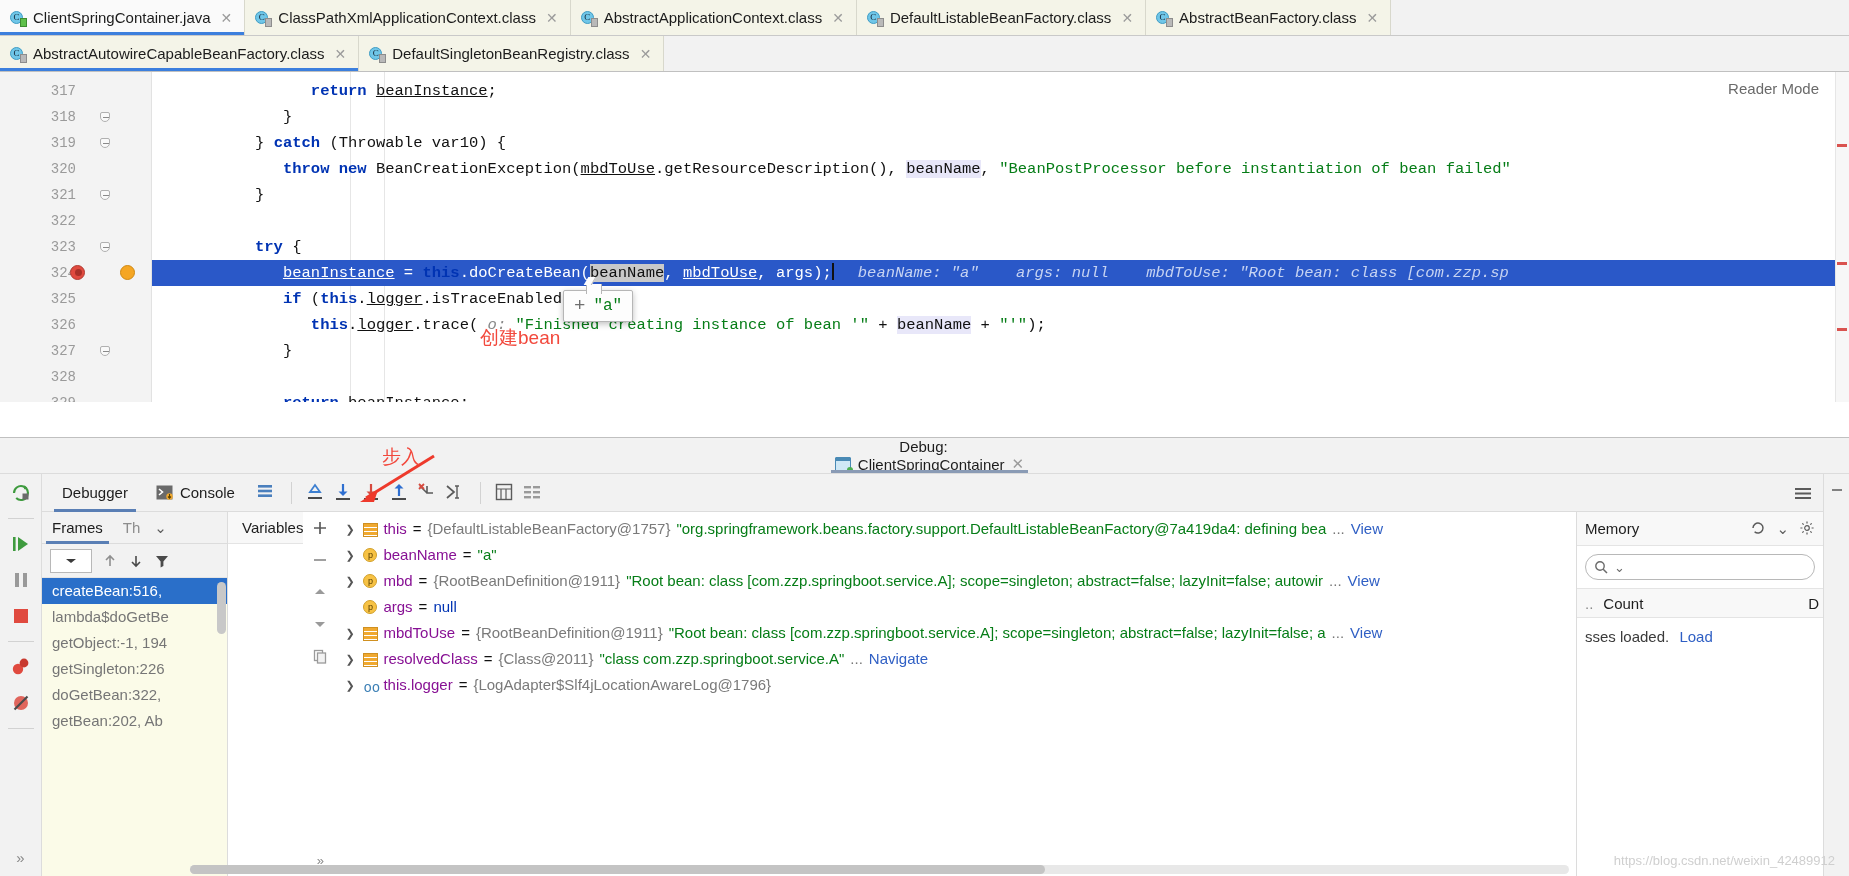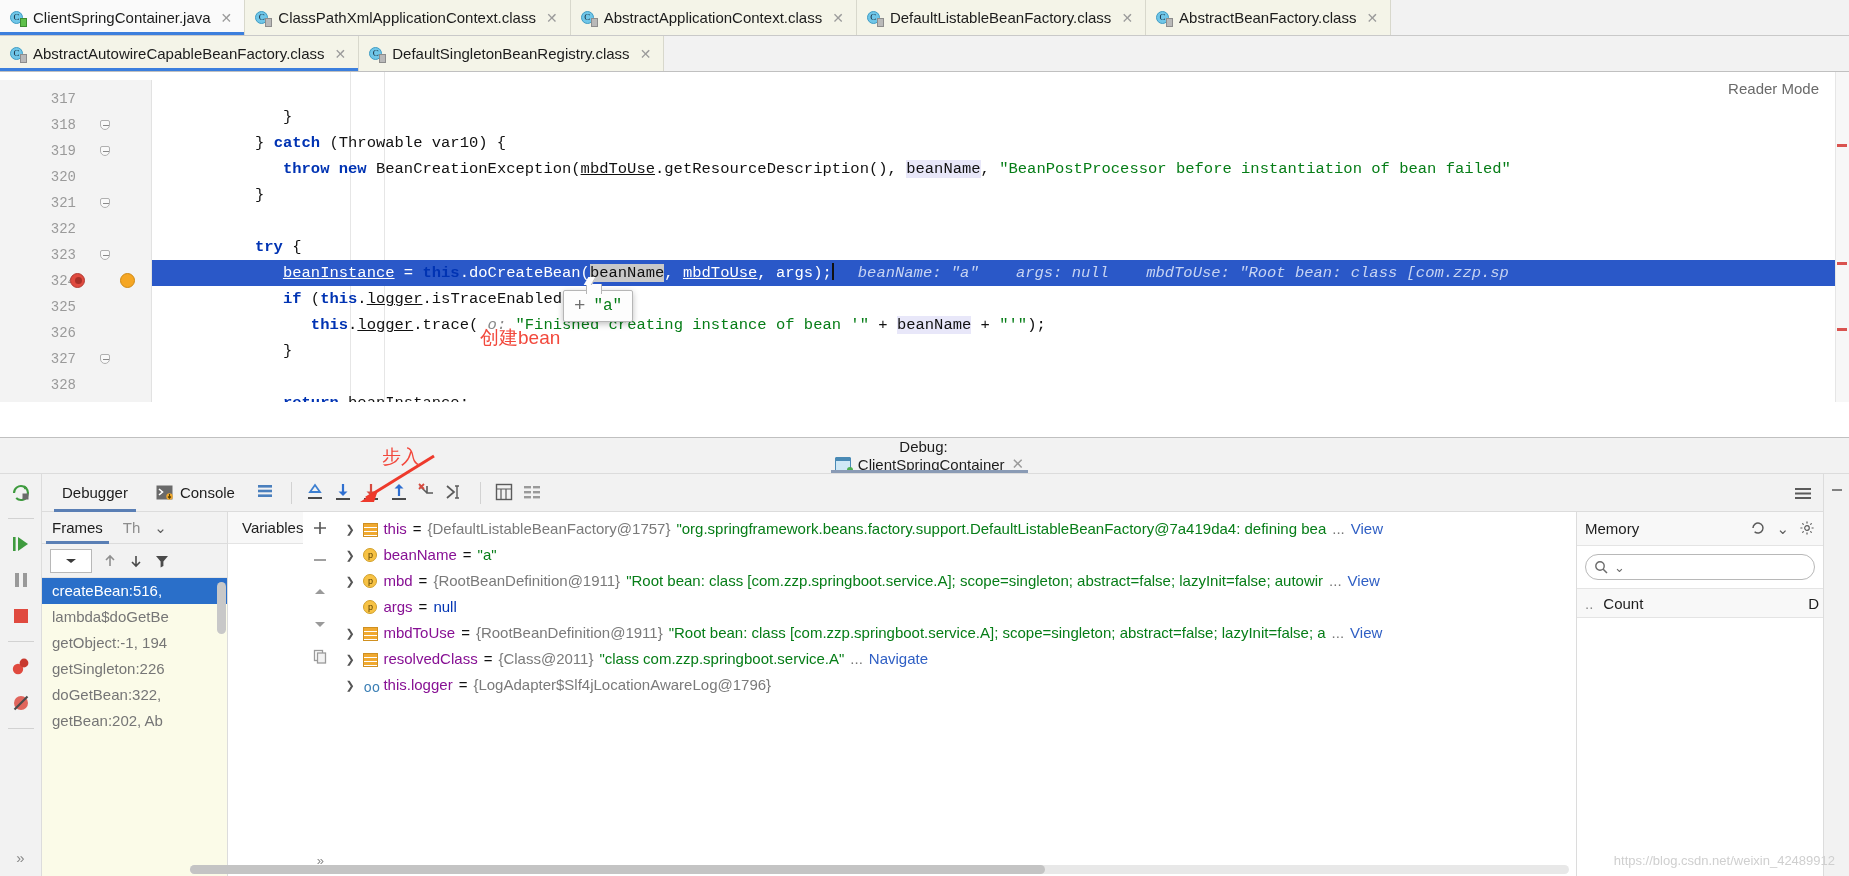--- a/index.html
+++ b/index.html
@@ -82,21 +82,21 @@
 
   
   .editor {
     position: relative;
     height: 330px;
     background: #ffffff;
     overflow: hidden;
     font-family: "Liberation Mono", monospace;
   }
   .gutter {
-    position: absolute; left: 0; top: 8px; bottom: 0; width: 152px;
+    position: absolute; left: 0; top: 0; bottom: 0; width: 152px;
     background: #f3f3f3;
     border-right: 1px solid #e2e2e2;
   }
   .gutter-line {
     position: absolute; left: 0; width: 152px; height: 26px;
     line-height: 26px;
   }
   .gln {
     position: absolute; left: 18px; width: 58px; text-align: right;
     color: #9a9a9a; font-size: 14px;
@@ -464,20 +464,21 @@
         <div class="gutter-line" style="top: 292px;">
           <span class="gln">328</span>
         </div>
         <div class="gutter-line" style="top: 318px;">
           <span class="gln">329</span>
         </div>
       </div>
     <div class="codearea" id="codearea">
       <div class="iguide" style="left:198px;"></div>
       <div class="iguide" style="left:232px;"></div>
+    <div class="code-line" style="top: 6px;"><span class="txt">                <span class="kw">return </span><span class="fld">beanInstance</span><span>;</span></span></div>
         <div class="code-line" style="top: 32px;"><span class="txt">             <span>}</span></span></div>
         <div class="code-line" style="top: 58px;"><span class="txt">          <span>} </span><span class="kw">catch</span><span> (Throwable var10) {</span></span></div>
         <div class="code-line" style="top: 84px;"><span class="txt">             <span class="kw">throw</span><span> </span><span class="kw">new</span><span> BeanCreationException(</span><span class="fld">mbdToUse</span><span>.getResourceDescription(), </span><span class="hl-ident">beanName</span><span>, </span><span class="str">"BeanPostProcessor before instantiation of bean failed"</span></span></div>
         <div class="code-line" style="top: 110px;"><span class="txt">          <span>}</span></span></div>
         <div class="code-line" style="top: 136px;"><span class="txt"></span></div>
         <div class="code-line" style="top: 162px;"><span class="txt">          <span class="kw">try</span><span> {</span></span></div>
         <div class="code-line exec" style="top: 188px;"><span class="txt">             <span class="fld">beanInstance</span><span> = </span><span class="kw">this</span><span>.doCreateBean(</span><span class="selbox">beanName</span><span>, </span><span class="fld">mbdToUse</span><span>, args);</span><span class="caretbar"></span></span><span class="inline-dbg" style="margin-left: 24px;">beanName: "a"    args: null    mbdToUse: "Root bean: class [com.zzp.sp</span></div>
         <div class="code-line" style="top: 214px;"><span class="txt">             <span class="kw">if</span><span> (</span><span class="kw">this</span><span>.</span><span class="fld">logger</span><span>.isTraceEnabled()) {</span></span></div>
         <div class="code-line" style="top: 240px;"><span class="txt">                <span class="kw">this</span><span>.</span><span class="fld">logger</span><span>.trace( </span><span class="param-hint">o:</span><span> </span><span class="str">"Finished creating instance of bean '"</span><span> + </span><span class="hl-ident">beanName</span><span> + </span><span class="str">"'"</span><span>);</span></span></div>
         <div class="code-line" style="top: 266px;"><span class="txt">             <span>}</span></span></div>
@@ -834,20 +835,24 @@
                   <circle cx="6" cy="6" r="4.2" fill="none" stroke="#6a6a6a" stroke-width="1.4"></circle>
                   <path d="M9.2 9.2L13 13" stroke="#6a6a6a" stroke-width="1.5"></path>
                 </svg>
               <span style="color:#6a6a6a;">⌄</span>
             </div>
             <div class="mem-cols">
               <span style="color:#8a8a8a;">..</span>
               <span>Count</span>
               <span style="margin-left:auto;padding-right:4px;">D</span>
             </div>
+            <div class="mem-body">
+              <span>sses loaded.</span>
+              <span class="vlink" style="margin-left:6px;">Load</span>
+            </div>
           </div>
 
         </div>
       </div>
 
       <div class="dright">
         <span>
           <svg width="16" height="16" viewBox="0 0 16 16">
               <path d="M3 8h10" stroke="#5b5b5b" stroke-width="1.5"></path>
             </svg>

